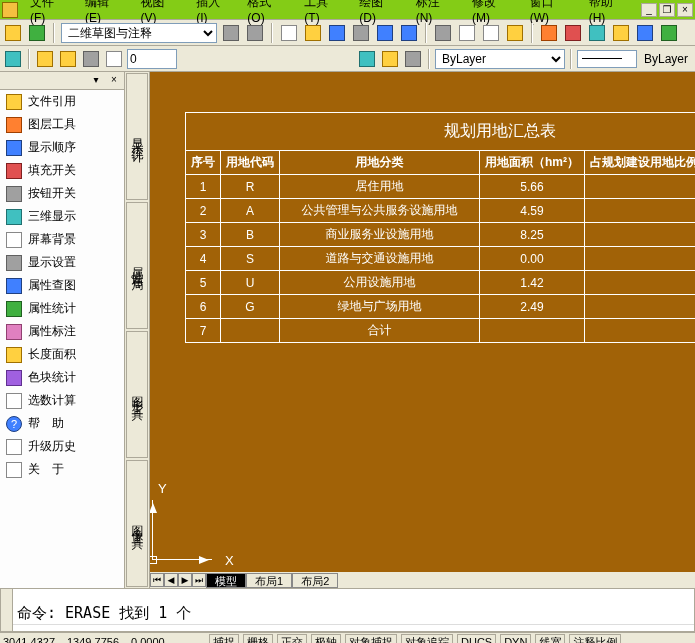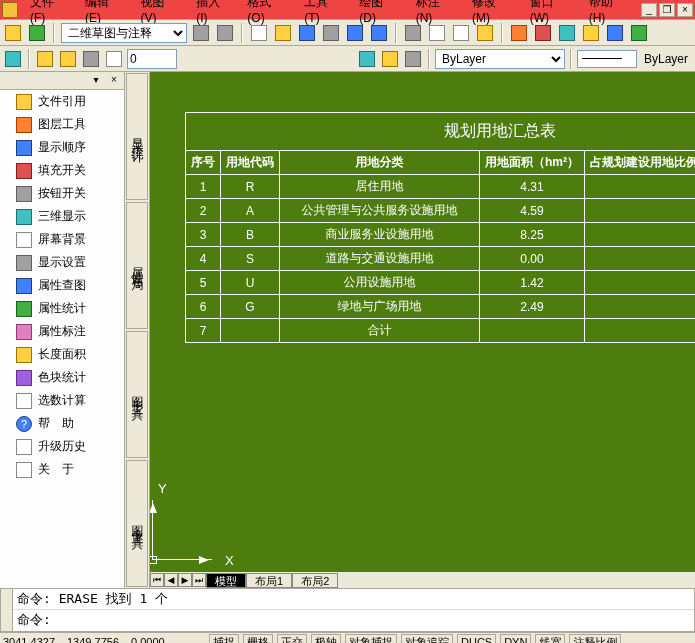--- a/index.html
+++ b/index.html
@@ -1,62 +1,62 @@
 <!DOCTYPE html>
 <html><head>
 <meta charset="utf-8">
 <style>
 * { box-sizing: border-box; margin: 0; padding: 0; font-family: "SimSun", "Microsoft YaHei", sans-serif; }
 body { width: 695px; height: 643px; background: #ece9d8; font-size: 12px; overflow: hidden; position: relative; }
 
-.menubar { display: flex; align-items: center; height: 20px; background: #ef4444; border-bottom: 1px solid #aca899; padding: 0 2px; gap: 8px; }
+.menubar { display: flex; align-items: center; height: 20px; background: #84cc16; border-bottom: 1px solid #aca899; padding: 0 2px; gap: 8px; }
 .menubar .icon { width: 16px; height: 16px; background: #f5c040; border: 1px solid #8a6d00; }
 .menubar span { padding: 0 4px; cursor: default; }
 .win-ctrls { margin-left: auto; display: flex; gap: 2px; }
 .win-ctrls div { width: 16px; height: 14px; background: #ece9d8; border: 1px solid #aca899; text-align: center; font-size: 10px; line-height: 12px; }
 
 .toolbar { display: flex; align-items: center; height: 26px; background: #ece9d8; border-bottom: 1px solid #aca899; padding: 1px 3px; gap: 4px; }
 .tool-btn { width: 20px; height: 20px; border: 1px solid transparent; display: inline-flex; align-items: center; justify-content: center; }
 .sep { width: 2px; height: 20px; border-left: 1px solid #aca899; border-right: 1px solid #fff; margin: 0 2px; }
 .dropdown { height: 20px; border: 1px solid #7f9db9; background: #fff; font-size: 12px; padding: 0 2px; }
 .tb-icon { width: 16px; height: 16px; }
 
 .toolbar2 { display: flex; align-items: center; height: 26px; background: #ece9d8; border-bottom: 1px solid #aca899; padding: 1px 3px; gap: 3px; }
 
 .main { display: flex; height: 516px; }
 .leftpanel { width: 125px; background: #fdfdfd; border-right: 1px solid #aca899; overflow: hidden; }
 .lp-head { display: flex; justify-content: flex-end; height: 18px; background: #ece9d8; border-bottom: 1px solid #aca899; padding: 0 3px; gap: 4px; align-items: center; }
 .lp-head div { width: 14px; height: 14px; font-size: 10px; text-align: center; }
-.lp-item { display: flex; align-items: center; gap: 6px; padding: 3px 16px; font-size: 12px; }
+.lp-item { display: flex; align-items: center; gap: 6px; padding: 3px 6px; font-size: 12px; }
 .lp-item .ic { width: 16px; height: 16px; }
 .lp-item input[type=checkbox] { margin: 0 2px 0 0; }
 
 .midstrip { width: 25px; background: #ece9d8; border-right: 1px solid #aca899; display: flex; flex-direction: column; }
 .ms-block { flex: 1; border: 1px solid #aca899; margin: 1px; display: flex; align-items: center; justify-content: center; writing-mode: vertical-rl; font-size: 12px; letter-spacing: 4px; background: #ece9d8; }
 
-.viewport { flex: 1; background: #4d7c0f; position: relative; overflow: hidden; }
+.viewport { flex: 1; background: #a16207; position: relative; overflow: hidden; }
 .cad-table { position: absolute; top: 58px; left: 35px; border-collapse: collapse; color: #fff; font-size: 12px; }
 .cad-table td, .cad-table th { border: 1px solid #fff; padding: 3px 5px; text-align: center; white-space: nowrap; }
 .cad-title { border: 1px solid #fff; border-bottom: none; padding: 8px 0; text-align: center; font-size: 16px; }
 .axis-y { position: absolute; left: 8px; bottom: 28px; color: #fff; font-size: 13px; }
 .axis-arrow-y { position: absolute; left: 2px; bottom: 28px; width: 0; height: 60px; border-left: 1px solid #fff; }
 .axis-arrow-y:before { content: ''; position: absolute; top: -1px; left: -4px; border: 4px solid transparent; border-bottom: 10px solid #fff; }
 .axis-x { position: absolute; left: 75px; bottom: 20px; color: #fff; font-size: 13px; }
 .axis-arrow-x { position: absolute; left: 2px; bottom: 28px; height: 0; width: 60px; border-top: 1px solid #fff; }
 .axis-arrow-x:before { content: ''; position: absolute; right: -1px; top: -4px; border: 4px solid transparent; border-left: 10px solid #fff; }
 .origin-box { position: absolute; left: -1px; bottom: 24px; width: 8px; height: 8px; border: 1px solid #fff; }
 
 .tabs { position: absolute; left: 0; bottom: 0; right: 0; height: 16px; background: #ece9d8; display: flex; align-items: center; }
 .tabs .nav { width: 14px; height: 14px; border: 1px solid #888; background: #ece9d8; font-size: 9px; text-align: center; line-height: 12px; }
 .tabs .tab { padding: 0 8px; border: 1px solid #888; background: #ece9d8; font-size: 11px; height: 15px; line-height: 14px; }
 .tabs .tab.active { background: #000; color: #fff; }
 
 .cmdarea { height: 44px; background: #fff; border: 1px solid #aca899; margin: 0; position: relative; }
 .cmd-side { position: absolute; left: 0; top: 0; bottom: 0; width: 12px; background: #ece9d8; border-right: 1px solid #aca899; }
-.cmdline { padding: 1px 4px 1px 16px; font-size: 13px; font-family: "SimSun", monospace; }
+.cmdline { padding: 15px 4px 1px 16px; font-size: 15px; font-family: "SimSun", monospace; }
 
 .status { height: 18px; background: #ece9d8; border-top: 1px solid #aca899; display: flex; align-items: center; font-size: 11px; padding: 0 3px; gap: 4px; }
 .status .coord { width: 60px; }
 .status .btn { border: 1px solid #aca899; padding: 0 3px; height: 15px; line-height: 14px; }
 
 
 .c-yellow{background:#ffd040;border:1px solid #a07000}
 .c-green{background:#40b040;border:1px solid #206020}
 .c-blue{background:#4080ff;border:1px solid #204080}
 .c-red{background:#e05050;border:1px solid #802020}
@@ -92,21 +92,21 @@
 </div>
 
 <div class="toolbar">
   <div class="tool-btn">
       <div class="tb-icon c-yellow"></div>
     </div>
   <div class="tool-btn">
       <div class="tb-icon c-green"></div>
     </div>
   <div class="sep"></div>
-  <select class="dropdown" style="width:126px">
+  <select class="dropdown" style="width:156px">
     <option>二维草图与注释</option>
   </select>
   <div class="tool-btn">
       <div class="tb-icon c-gray"></div>
     </div>
   <div class="tool-btn">
       <div class="tb-icon c-gray"></div>
     </div>
   <div class="sep"></div>
   <div class="tool-btn">
@@ -293,21 +293,21 @@
           <th style="width:28px">序号</th>
           <th style="width:42px">用地代码</th>
           <th style="width:200px">用地分类</th>
           <th style="width:70px">用地面积（hm²）</th>
           <th style="width:80px">占规划建设用地比例</th>
         </tr>
         <tr>
               <td>1</td>
               <td>R</td>
               <td>居住用地</td>
-              <td>4.31</td>
+              <td>5.66</td>
               <td></td>
             </tr>
         <tr>
               <td>2</td>
               <td>A</td>
               <td>公共管理与公共服务设施用地</td>
               <td>4.59</td>
               <td></td>
             </tr>
         <tr>

